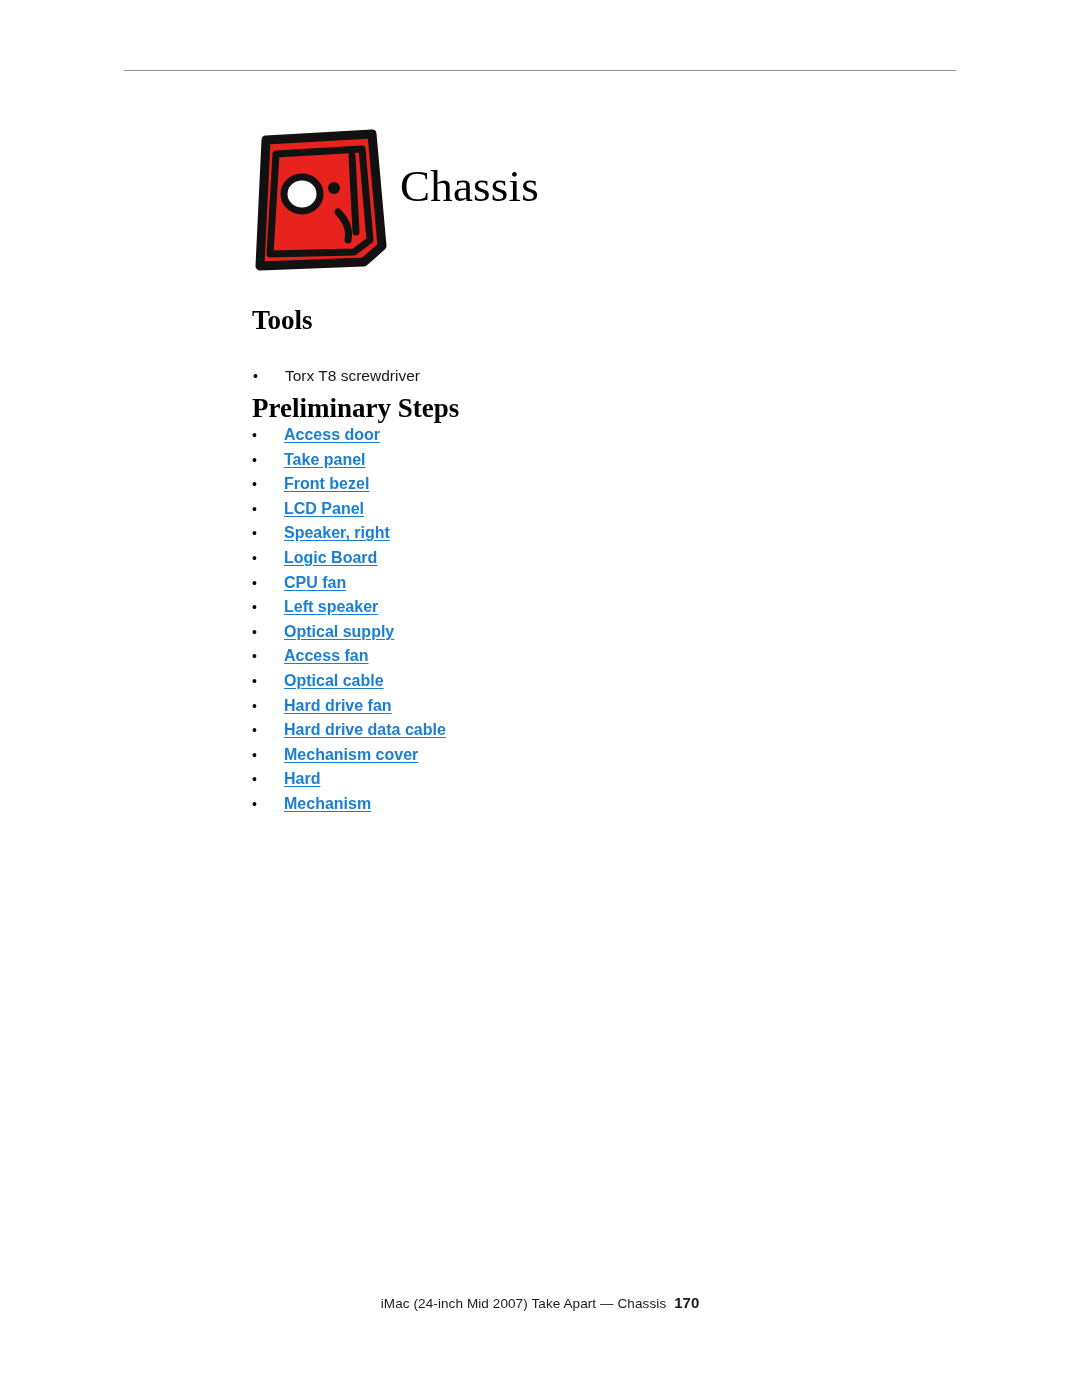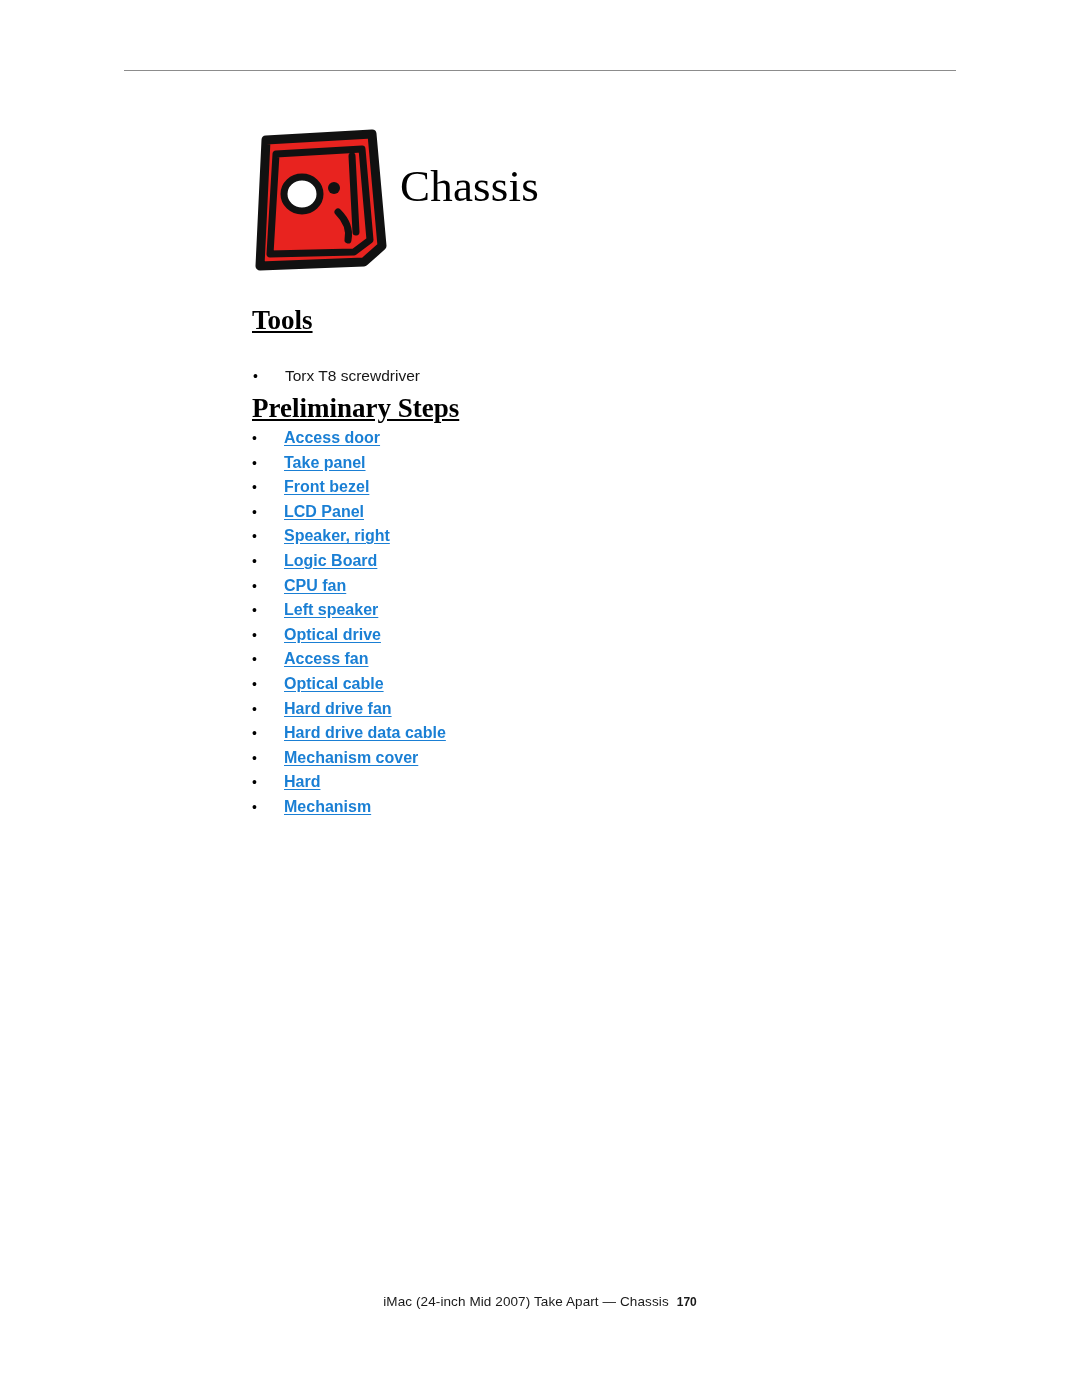--- a/index.html
+++ b/index.html
@@ -51,21 +51,20 @@
     font-weight: 400;
     color: #000000;
     letter-spacing: 0.2px;
   }
   .section-heading {
     position: absolute;
     font-family: "Liberation Serif", serif;
     font-weight: 700;
     font-size: 27px;
     color: #000000;
-    text-decoration: underline;
   }
   #tools-heading { left: 252px; top: 305px; }
   #prelim-heading { left: 252px; top: 393px; text-align: right; }
 
   .tools-list {
     position: absolute;
     left: 252px;
     top: 336px;
     width: 600px;
     margin-top: 28px;
@@ -90,21 +89,21 @@
     font-family: "Liberation Sans", sans-serif;
     font-size: 15.5px;
     color: #161616;
   }
   .prelim-list {
     position: absolute;
     left: 252px;
     top: 426px;
     width: 620px;
   }
-  .prelim-list .bullet-row { height: 24.6px; line-height: 23px; }
+  .prelim-list .bullet-row { height: 24.6px; line-height: 17px; }
   .prelim-link {
     font-family: "Liberation Sans", sans-serif;
     font-size: 16px;
     font-weight: 700;
     color: #1a7fd4;
     text-decoration: underline;
     text-underline-offset: 2px;
     cursor: pointer;
   }
   .prelim-link.trailing-space { padding-right: 6px; }
@@ -115,21 +114,21 @@
     top: 1294px;
     width: 1080px;
     text-align: center;
     font-family: "Liberation Sans", sans-serif;
     font-size: 13.5px;
     color: #1a1a1a;
   }
   .footer .footer-text { letter-spacing: 0.1px; }
   .footer .footer-page {
     font-weight: 700;
-    font-size: 12px;
+    font-size: 15px;
     padding-left: 8px;
   }
 </style>
 </head>
 <body>
 
 <div class="page">
 
   <div class="top-rule"></div>
 
@@ -177,21 +176,21 @@
     <div class="bullet-row">
       <span class="bullet-dot">•</span><a class="prelim-link">Logic Board</a>
     </div>
     <div class="bullet-row">
       <span class="bullet-dot">•</span><a class="prelim-link">CPU fan</a>
     </div>
     <div class="bullet-row">
       <span class="bullet-dot">•</span><a class="prelim-link">Left speaker</a>
     </div>
     <div class="bullet-row">
-      <span class="bullet-dot">•</span><a class="prelim-link">Optical drive</a>
+      <span class="bullet-dot">•</span><a class="prelim-link">Optical supply</a>
     </div>
     <div class="bullet-row">
       <span class="bullet-dot">•</span><a class="prelim-link">Access fan</a>
     </div>
     <div class="bullet-row">
       <span class="bullet-dot">•</span><a class="prelim-link">Optical cable</a>
     </div>
     <div class="bullet-row">
       <span class="bullet-dot">•</span><a class="prelim-link">Hard drive fan</a>
     </div>

